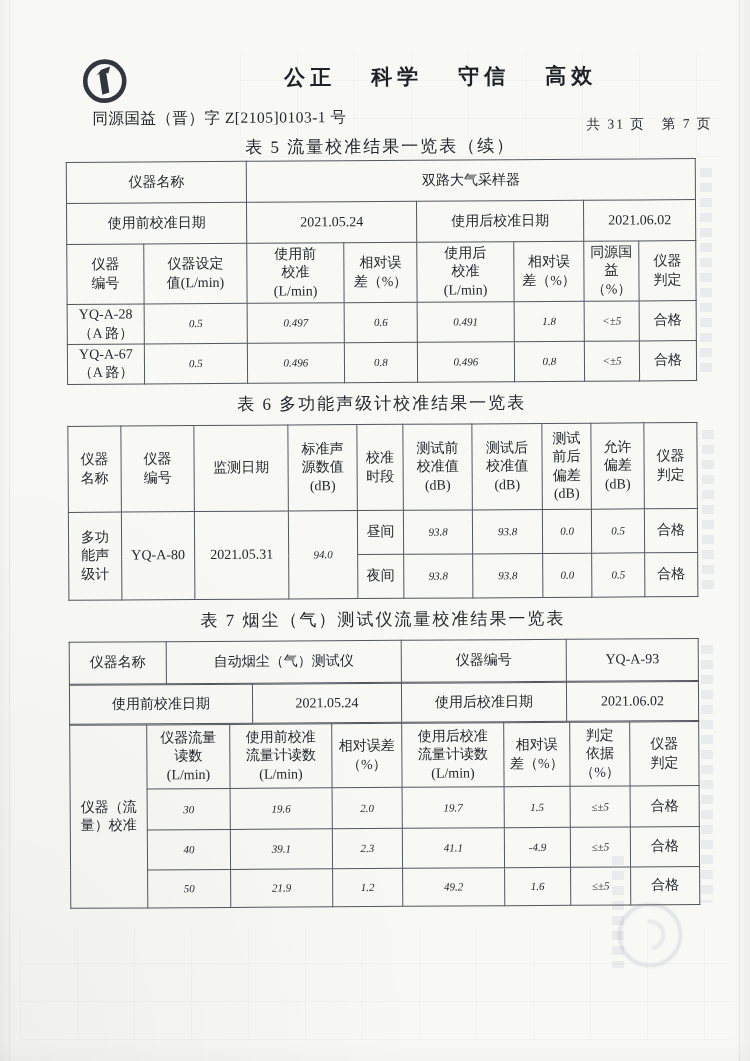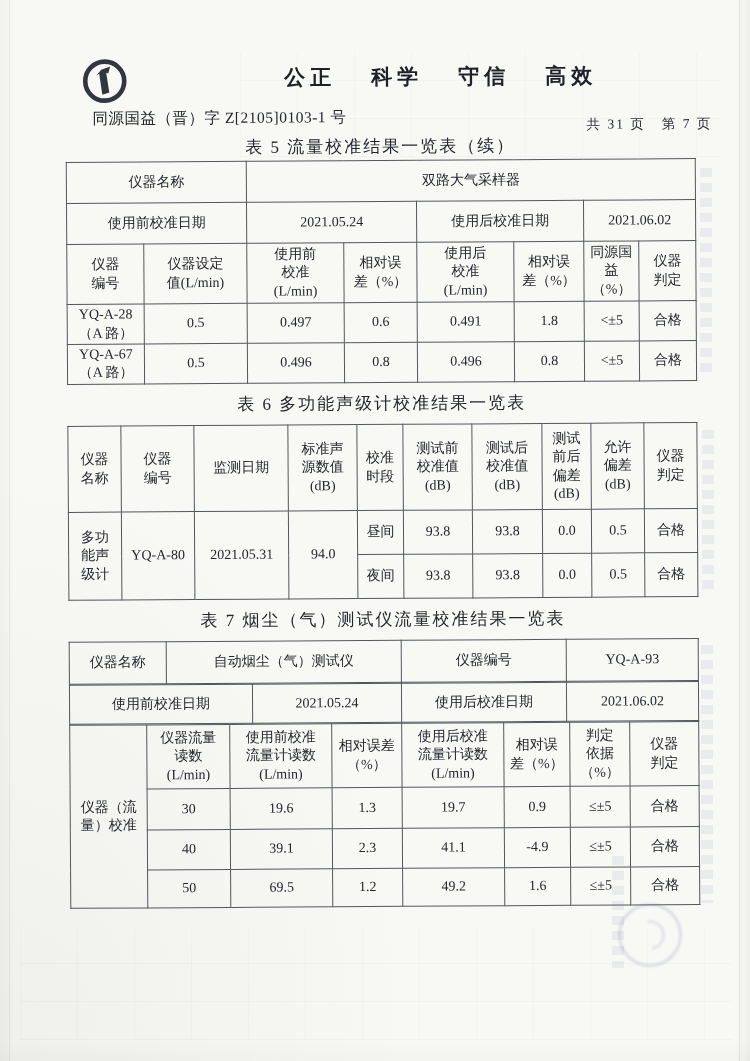--- a/index.html
+++ b/index.html
@@ -39,21 +39,21 @@
   
   table.tbl{border-collapse:collapse;table-layout:fixed;position:absolute;background:transparent;}
   table.tbl td,table.tbl th{
     border:1px solid #53575e;
     font-family:"Liberation Serif","DejaVu Serif",serif;
     font-weight:normal;font-size:14px;color:#23262c;
     text-align:center;vertical-align:middle;
     white-space:pre-line;line-height:1.32;padding:1px 2px;
     overflow:hidden;
   }
-  table.tbl td.num{font-size:14px;}
+  table.tbl td.num{font-size:11px;font-style:italic;}
 
   
   .ghost-v{position:absolute;width:12px;opacity:0.85;filter:blur(0.7px);
     background-image:repeating-linear-gradient(180deg, rgba(104,122,165,0.12) 0 9px, rgba(104,122,165,0) 9px 15px);}
   .ghost-grid{position:absolute;opacity:0.6;filter:blur(0.5px);
     background-image:
       repeating-linear-gradient(0deg, rgba(118,134,170,0.08) 0 1px, transparent 1px 38px),
       repeating-linear-gradient(90deg, rgba(118,134,170,0.07) 0 1px, transparent 1px 57px);}
   .ghost-stamp{position:absolute;left:618px;top:903px;width:58px;height:58px;border-radius:50%;
     border:3px solid rgba(108,124,160,0.20);filter:blur(1.1px);}
@@ -293,38 +293,38 @@
 差（%）</th>
         <th>判定
 依据
 （%）</th>
         <th>仪器
 判定</th>
       </tr>
       <tr style="height:41px">
         <td class="num">30</td>
         <td class="num">19.6</td>
-        <td class="num">1.3</td>
+        <td class="num">2.0</td>
         <td class="num">19.7</td>
-        <td class="num">0.9</td>
+        <td class="num">1.5</td>
         <td class="num">≤±5</td>
         <td>合格</td>
       </tr>
       <tr style="height:40px">
         <td class="num">40</td>
         <td class="num">39.1</td>
         <td class="num">2.3</td>
         <td class="num">41.1</td>
         <td class="num">-4.9</td>
         <td class="num">≤±5</td>
         <td>合格</td>
       </tr>
       <tr style="height:38px">
         <td class="num">50</td>
-        <td class="num">69.5</td>
+        <td class="num">21.9</td>
         <td class="num">1.2</td>
         <td class="num">49.2</td>
         <td class="num">1.6</td>
         <td class="num">≤±5</td>
         <td>合格</td>
       </tr>
     </tbody>
       </table>
   </div>
 </div>

